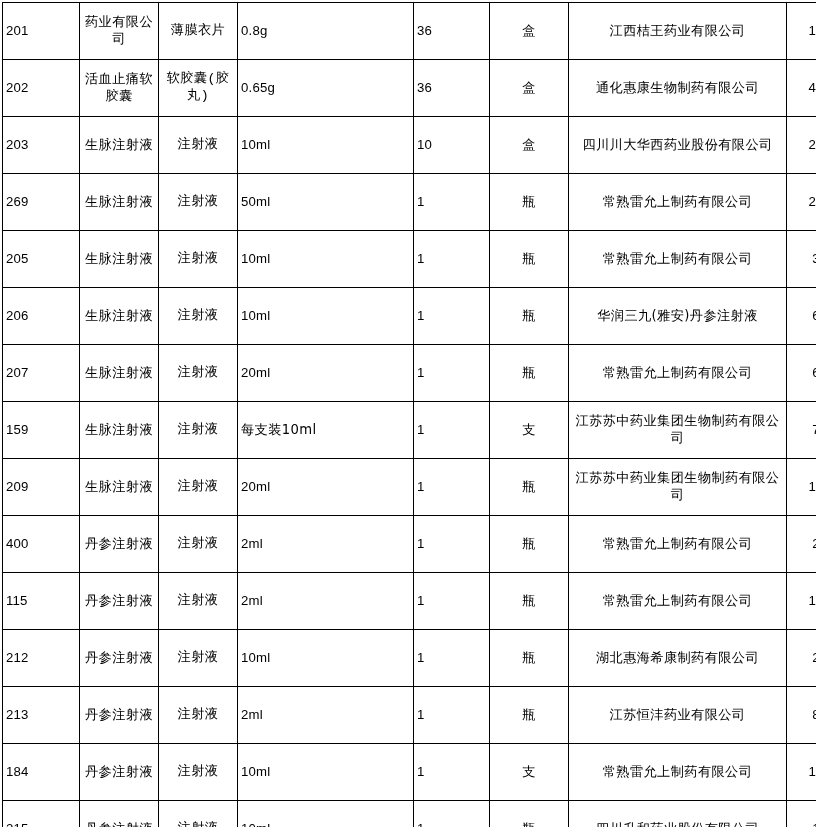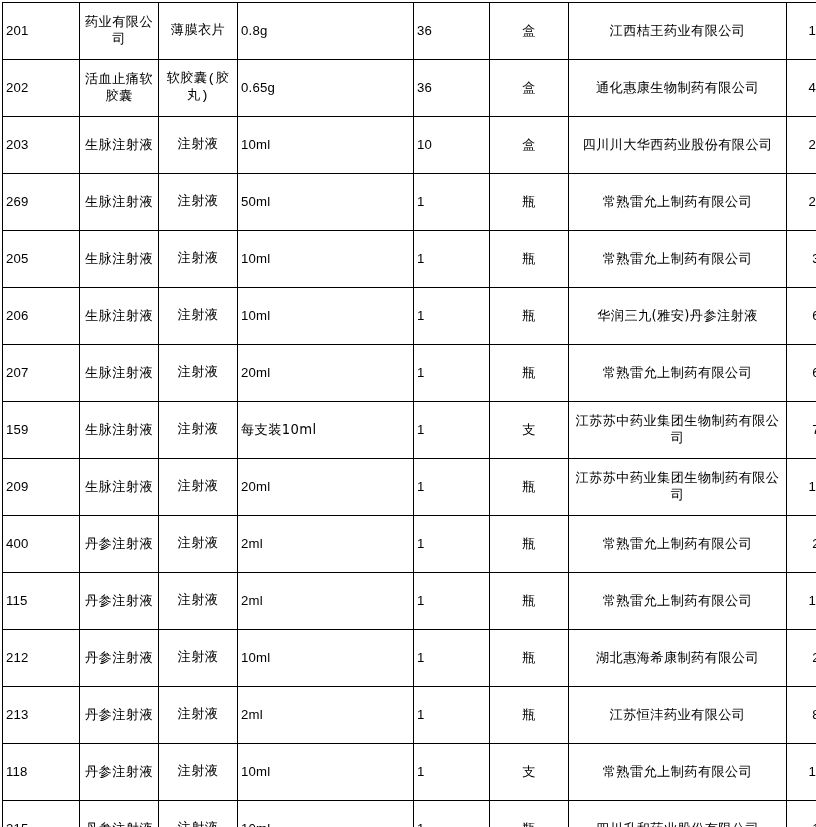--- a/index.html
+++ b/index.html
@@ -181,21 +181,21 @@
           <td class="c-seq num">213</td>
           <td class="c-name cjk">丹参注射液</td>
           <td class="c-form cjk">注射液</td>
           <td class="c-spec num">2ml</td>
           <td class="c-qty num">1</td>
           <td class="c-unit cjk">瓶</td>
           <td class="c-maker cjk">江苏恒沣药业有限公司</td>
           <td class="c-price num">8.78</td>
         </tr>
         <tr>
-          <td class="c-seq num">118</td>
+          <td class="c-seq num">184</td>
           <td class="c-name cjk">丹参注射液</td>
           <td class="c-form cjk">注射液</td>
           <td class="c-spec num">10ml</td>
           <td class="c-qty num">1</td>
           <td class="c-unit cjk">支</td>
           <td class="c-maker cjk">常熟雷允上制药有限公司</td>
           <td class="c-price num">10.99</td>
         </tr>
         <tr>
           <td class="c-seq num">215</td>

